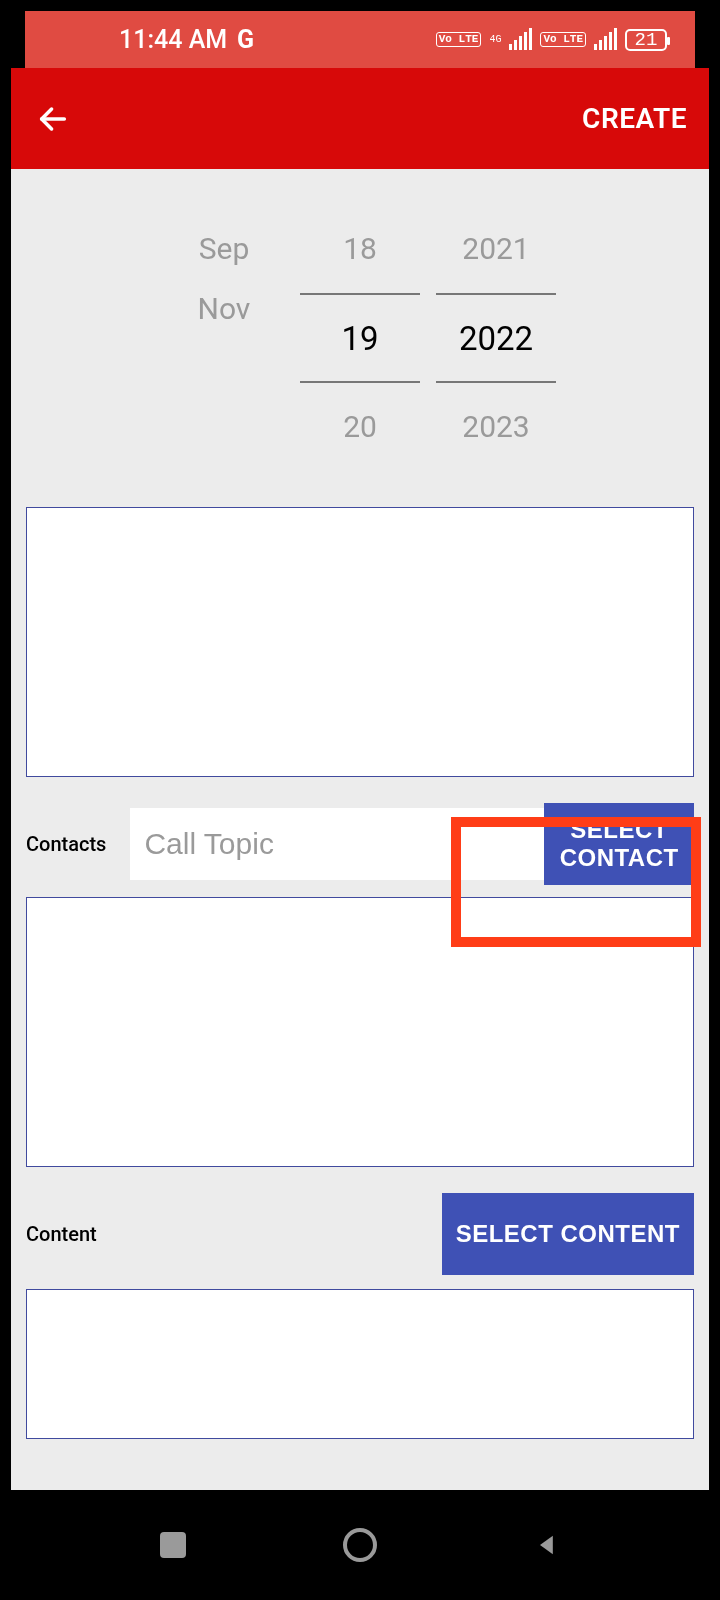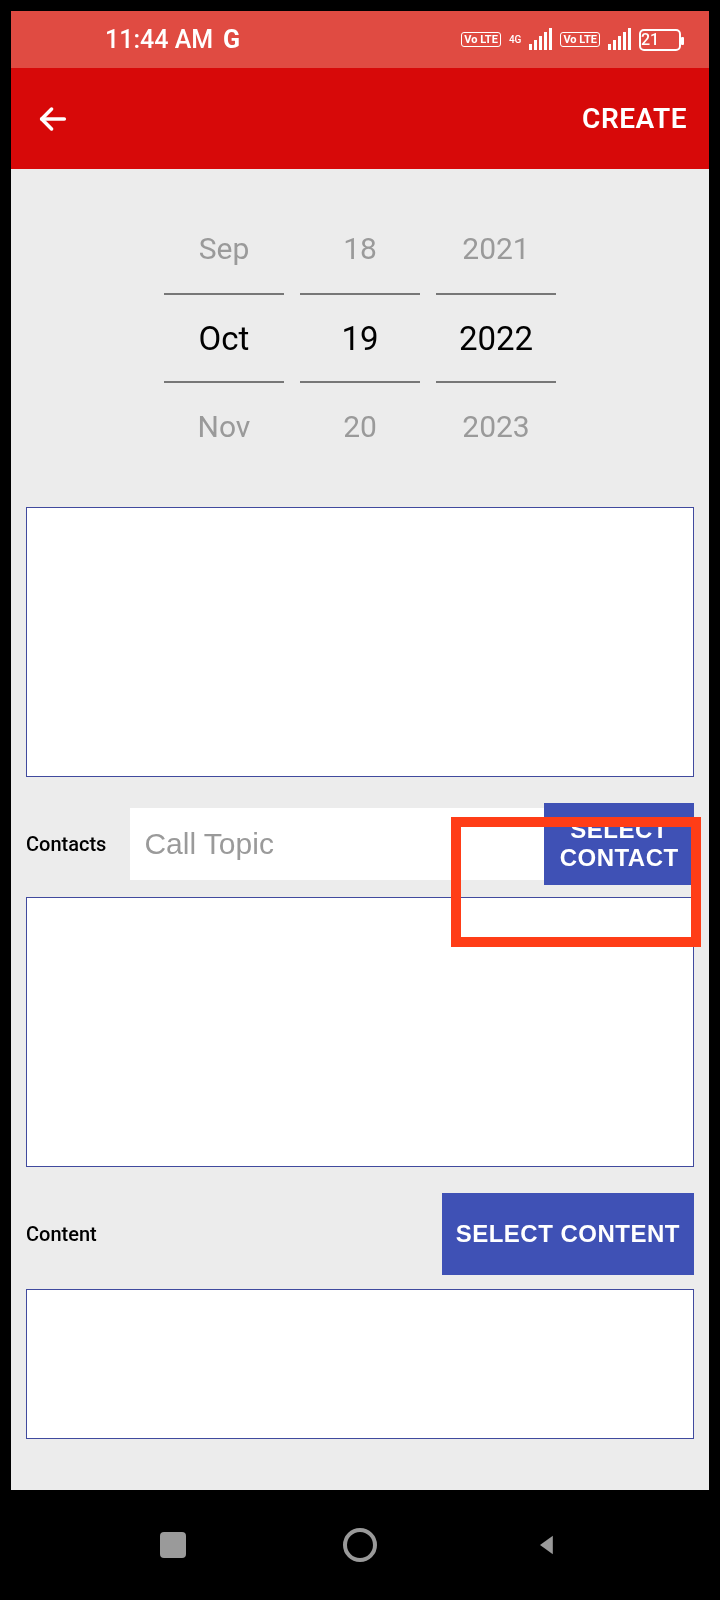--- a/index.html
+++ b/index.html
@@ -5,31 +5,31 @@
   * { box-sizing: border-box; margin: 0; padding: 0; }
   html, body { width: 720px; height: 1600px; font-family: Roboto, Arial, sans-serif; background: #000; }
   .device { width: 720px; height: 1600px; background: #000; position: relative; }
   .black-top { height: 11px; background: #000; }
   .black-side-l { position: absolute; left: 0; top: 0; width: 11px; height: 1600px; background: #000; z-index: 5; }
   .black-side-r { position: absolute; right: 0; top: 0; width: 11px; height: 1600px; background: #000; z-index: 5; }
   .status-bar {
     height: 57px; background: #e04b42; color: #fff;
     display: flex; align-items: center; justify-content: space-between;
     padding: 0 28px 0 24px; font-size: 25px; font-weight: 500;
-    margin: 0 11px;
+    margin: 0 25px;
   }
   .status-left { display: flex; align-items: center; gap: 6px; padding-left: 70px; }
-  .status-right { display: flex; align-items: center; gap: 8px; font-size: 18px; }
+  .status-right { display: flex; align-items: center; gap: 8px; font-size: 18px; font-family: Liberation Mono, monospace; }
   .signal { display: inline-flex; align-items: flex-end; gap: 2px; height: 20px; }
   .signal span { width: 3px; background: #fff; display: inline-block; }
   .signal span:nth-child(1){height:6px;} .signal span:nth-child(2){height:10px;}
   .signal span:nth-child(3){height:14px;} .signal span:nth-child(4){height:18px;}
   .signal span:nth-child(5){height:22px;}
   .volte { border: 1.5px solid #fff; border-radius: 3px; font-size: 11px; padding: 1px 2px; line-height: 1; font-weight: bold; }
-  .battery { border: 2px solid #fff; border-radius: 5px; width: 42px; height: 22px; position: relative; display: inline-flex; align-items: center; justify-content: flex-start; font-size: 16px; }
+  .battery { border: 2px solid #fff; border-radius: 5px; width: 42px; height: 22px; position: relative; display: inline-flex; align-items: center; justify-content: center; font-size: 19px; }
   .battery::after { content: ""; position: absolute; right: -5px; top: 6px; width: 3px; height: 8px; background: #fff; border-radius: 1px; }
   .app-bar {
     height: 101px; background: #d70909; color: #fff;
     display: flex; align-items: center; padding: 0 22px;
     margin: 0 11px;
   }
   .back-icon { width: 40px; height: 40px; display: flex; align-items: center; justify-content: center; }
   .back-icon svg { width: 34px; height: 34px; }
   .app-title { flex: 0 0 auto; margin-left: 38px; font-size: 38px; font-weight: 500; }
   .app-spacer { flex: 1; }
@@ -125,21 +125,20 @@
     </div>
     <div class="app-spacer"></div>
     <div class="create-btn">CREATE</div>
   </div>
 
   <div class="content-area">
 
     <div class="date-picker">
       <div class="picker-col">
         <div class="picker-item">Sep</div>
-        <div class="picker-item selected">Oct</div>
         <div class="picker-item">Nov</div>
       </div>
       <div class="picker-col">
         <div class="picker-item">18</div>
         <div class="picker-item selected">19</div>
         <div class="picker-item">20</div>
       </div>
       <div class="picker-col">
         <div class="picker-item">2021</div>
         <div class="picker-item selected">2022</div>

